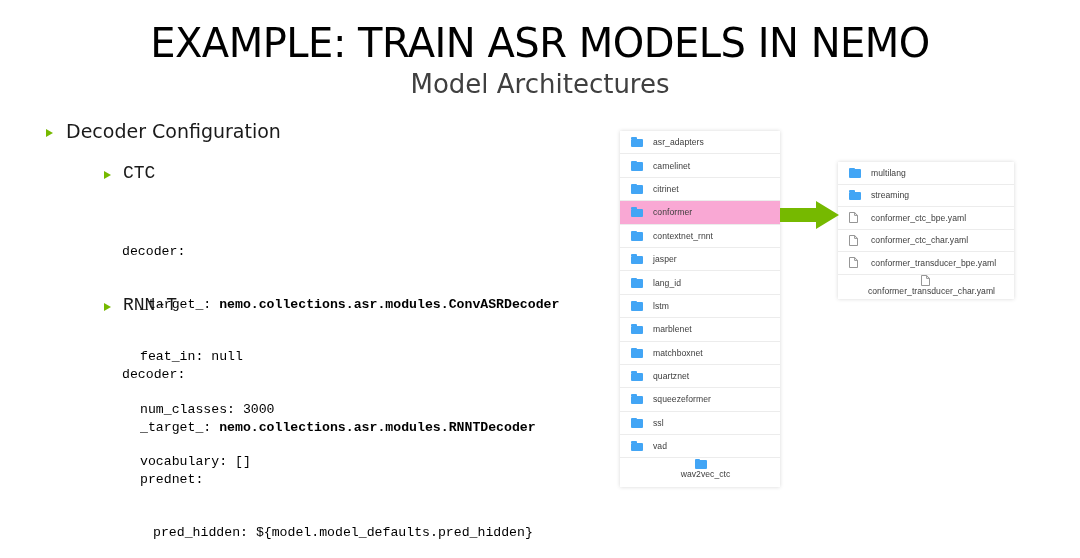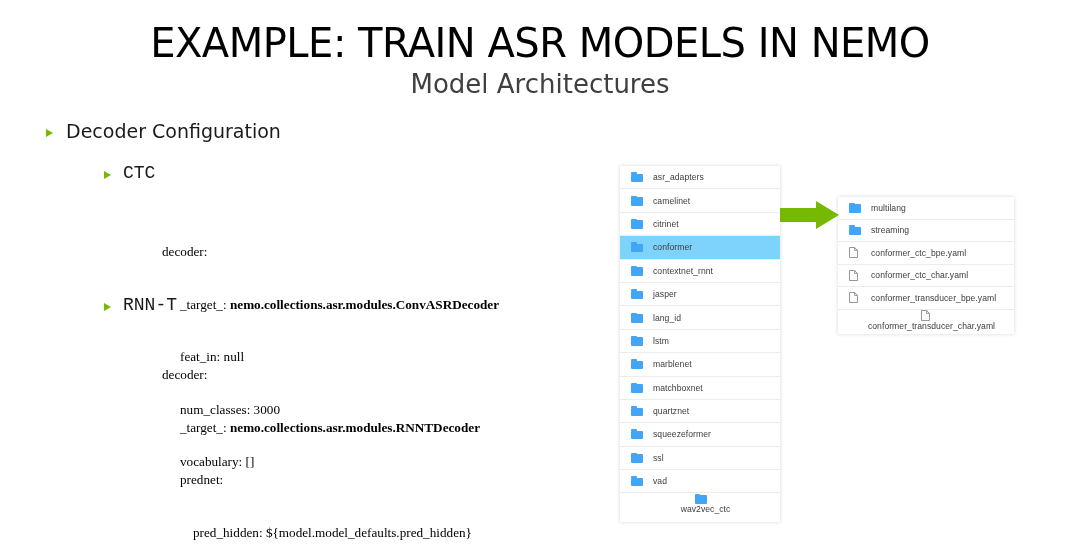--- a/index.html
+++ b/index.html
@@ -68,41 +68,39 @@
     color: #1a1a1a;
     font-family: Liberation Mono, monospace;
   }
   #bullet-ctc { top: 163px; }
   #bullet-rnnt { top: 295px; text-align: center; }
 
   
   .codeblock {
     position: absolute;
     left: 122px;
-    font-family: Liberation Serif, serif;
+    font-family: Liberation Mono, monospace;
     font-size: 13.2px;
     color: #000000;
     line-height: 17.5px;
     white-space: pre;
-    margin-left: 40px;
   }
   #code-ctc  { top: 208px; }
   #code-rnnt { top: 331px; }
   .codeblock .ln { display: block; }
   .codeblock .bold { font-weight: bold; }
   .i0 { padding-left: 0; }
   .i1 { padding-left: 18px; }
   .i2 { padding-left: 31px; }
 
   
   .panel {
     position: absolute;
     background: #ffffff;
     box-sizing: border-box;
-    margin-top: 35px;
   }
   .panel::before {
     content: "";
     position: absolute;
     left: 0; top: 0; right: 0; bottom: 0;
     box-shadow: 0 0 4px rgba(0,0,0,0.16);
     pointer-events: none;
     z-index: -1;
   }
   #panel-left  { left: 620px; top: 131px; width: 160px; height: 356px; }
@@ -111,21 +109,21 @@
   .frow {
     display: flex;
     align-items: center;
     height: 23.4px;
     border-bottom: 1px solid #ececec;
     padding-left: 11px;
     box-sizing: border-box;
   }
   #panel-right .frow { height: 22.5px; }
   .frow:last-child { border-bottom: none; flex-direction: column; }
-  .frow.selected { background: #7dd3fc; }
+  .frow.selected { background: #f9a8d4; }
 
   .ficon { flex: 0 0 auto; width: 13px; height: 11px; margin-right: 9px; position: relative; }
   
   .ficon.folder::before {
     content: "";
     position: absolute;
     left: 0; top: 0.5px;
     width: 5.5px; height: 2px;
     background: #42a5f5;
     border-radius: 1px 1px 0 0;

